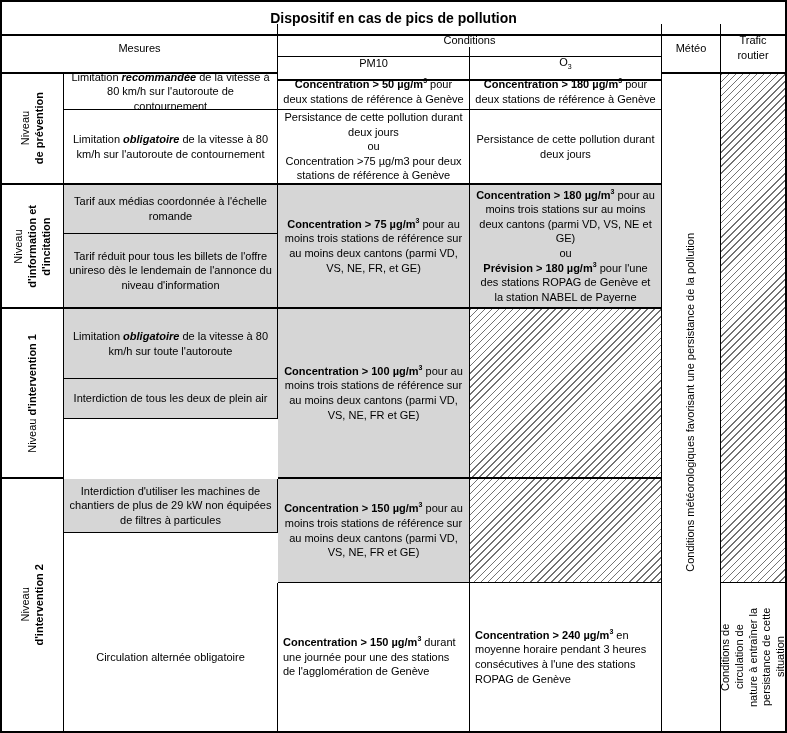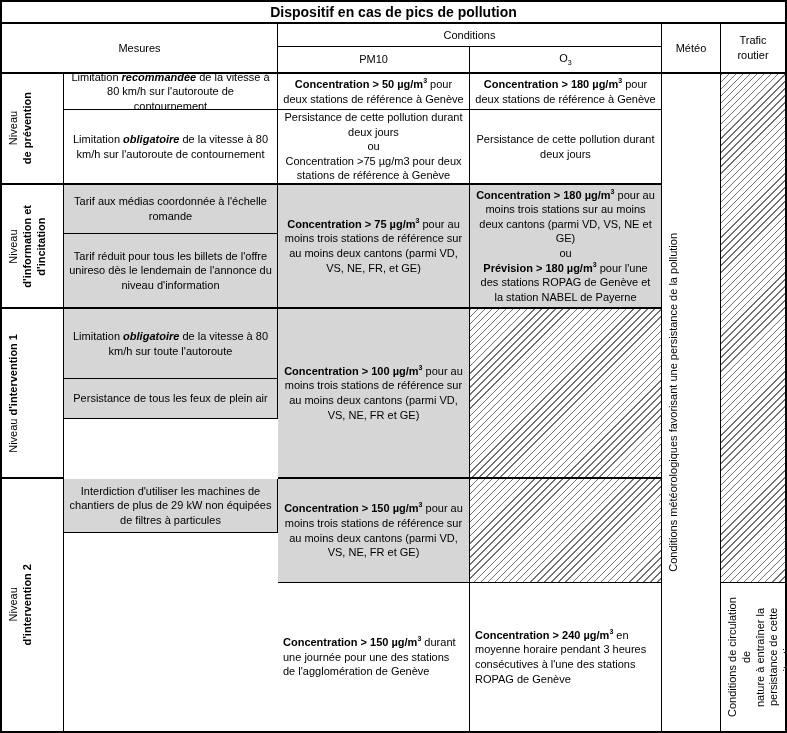--- a/index.html
+++ b/index.html
@@ -9,22 +9,22 @@
     font-family:"Liberation Sans",sans-serif;
     font-size:11px;color:#000;background:#fff;
   }
   .grid{
     display:grid;width:100%;height:100%;
     grid-template-columns:62px 214px 192px 192px 59px auto;
     grid-template-rows:22px 23px 27px 36px 75px 49px 75px 70px 40px 60px 54px 50px auto;
   }
   .cell{
     border-right:1px solid #000;border-bottom:1px solid #000;
-    display:flex;align-items:center;
-    text-align:center;padding:10px 5px;line-height:1.32;
+    display:flex;align-items:center;justify-content:center;
+    text-align:center;padding:16px 5px;line-height:1.32;
     overflow:hidden;box-sizing:border-box;
   }
   .ct{width:100%;}
   .b{font-weight:bold;}
   .bi{font-weight:bold;font-style:italic;margin-top:11px;}
   sup{font-size:7px;line-height:0;}
   .gray{background:#d6d6d6;}
   .hatch{
     background-image:repeating-linear-gradient(135deg,
       rgba(0,0,0,0.55) 0, rgba(0,0,0,0.55) 1px,
@@ -122,35 +122,38 @@
 
     <div class="cell bb2" style="grid-area:8/1/11/2">
       <div class="rot">
         <div><span>Niveau </span><span class="b">d'intervention 1</span></div>
       </div>
     </div>
     <div class="cell gray" style="grid-area:8/2/9/3">
       <div class="ct"><span>Limitation </span><span class="bi">obligatoire</span><span> de la vitesse à 80 km/h sur toute l'autoroute</span></div>
     </div>
     <div class="cell gray" style="grid-area:9/2/10/3">
-      <div class="ct">Persistance de tous les feux de plein air</div>
+      <div class="ct">Interdiction de tous les deux de plein air</div>
     </div>
     <div class="cell gray bb2" style="grid-area:8/3/11/4">
       <div class="ct"><span class="b"><span>Concentration &gt; 100 µg/m</span><sup>3</sup></span><span> pour au moins trois stations de référence sur au moins deux cantons (parmi VD, VS, NE, FR et GE)</span></div>
     </div>
     <div class="cell hatch bb2" style="grid-area:8/4/11/5"></div>
 
     <div class="cell no-bb" style="grid-area:11/1/14/2">
       <div class="rot">
         <div>Niveau</div>
         <div class="b">d'intervention 2</div>
       </div>
     </div>
     <div class="cell gray" style="grid-area:11/2/12/3">
       <div class="ct">Interdiction d'utiliser les machines de chantiers de plus de 29 kW non équipées de filtres à particules</div>
+    </div>
+    <div class="cell no-bb" style="grid-area:13/2/14/3">
+      <div class="ct">Circulation alternée obligatoire</div>
     </div>
     <div class="cell gray" style="grid-area:11/3/13/4">
       <div class="ct"><span class="b"><span>Concentration &gt; 150 µg/m</span><sup>3</sup></span><span> pour au moins trois stations de référence sur au moins deux cantons (parmi VD, VS, NE, FR et GE)</span></div>
     </div>
     <div class="cell hatch" style="grid-area:11/4/13/5"></div>
     <div class="cell left no-bb" style="grid-area:13/3/14/4">
       <div class="ct"><span class="b"><span>Concentration &gt; 150 µg/m</span><sup>3</sup></span><span> durant une journée pour une des stations de l'agglomération de Genève</span></div>
     </div>
     <div class="cell left no-bb" style="grid-area:13/4/14/5">
       <div class="ct"><span class="b"><span>Concentration &gt; 240 µg/m</span><sup>3</sup></span><span> en moyenne horaire pendant 3 heures consécutives à l'une des stations ROPAG de Genève</span></div>

